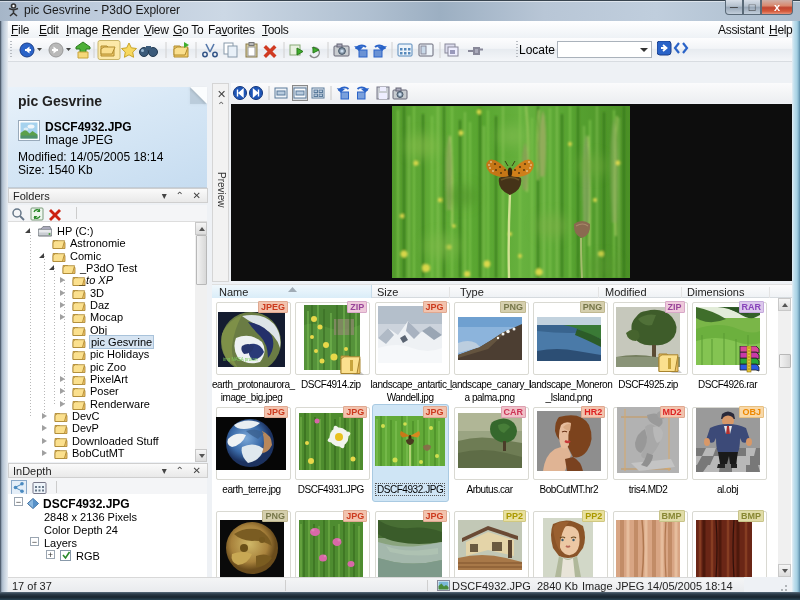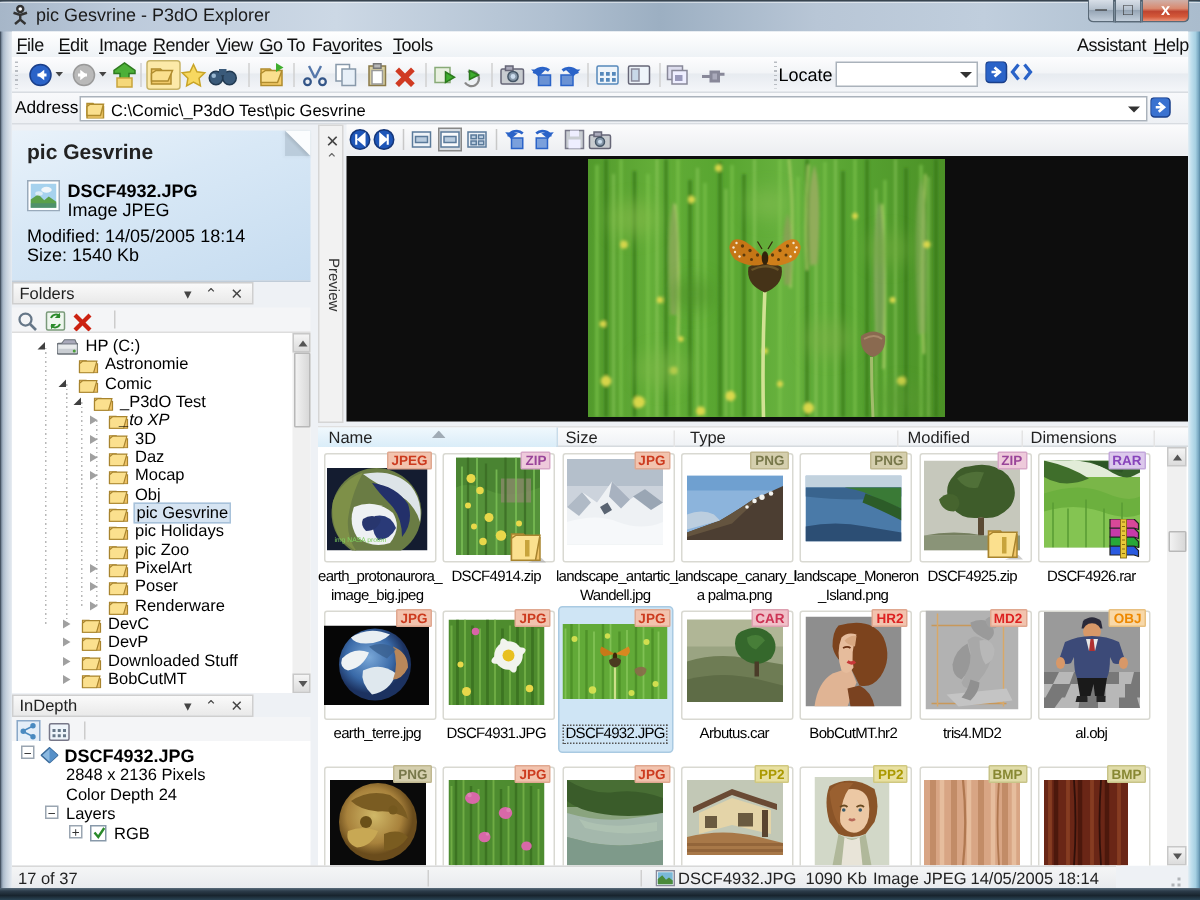--- a/index.html
+++ b/index.html
@@ -40,21 +40,21 @@
 #addrbar { position:absolute; left:0; top:41px; width:784px; height:21px;
   background:linear-gradient(180deg,#f8f9fb,#edf0f4); border-bottom:1px solid #d8dce1; font-size:12px; }
 #addrfield { position:absolute; left:45px; top:2px; width:712px; height:17px; background:#fff; border:1px solid #aab2bb; }
 #gobtn2 { position:absolute; left:759px; top:3px; }
 
 
 #infopanel { position:absolute; left:0; top:66px; width:199px; height:101px;
   background:linear-gradient(160deg,#e9f2fa 0%,#d8e8f6 40%,#c6dcf0 100%); border-bottom:1px solid #c0ccd8; }
 #curl { position:absolute; right:0; top:0; width:0; height:0; border-top:17px solid #fbfdfe; border-left:17px solid rgba(90,110,130,0.18); filter:drop-shadow(-1px 1px 1px rgba(0,0,0,0.15)); }
 #infotitle { position:absolute; left:10px; top:6px; font-size:14px; font-weight:bold; color:#222; }
-.panelhdr { position:absolute; width:161px; height:15px; background:linear-gradient(180deg,#fafafa,#e9e9e9); border:1px solid #cfcfcf; font-size:11px; color:#222; }
+.panelhdr { position:absolute; width:200px; height:15px; background:linear-gradient(180deg,#fafafa,#e9e9e9); border:1px solid #cfcfcf; font-size:11px; color:#222; }
 .panelhdr .t { position:absolute; left:4px; top:1px; }
 .panelhdr .btns { position:absolute; right:3px; top:1px; font-size:10px; color:#444; letter-spacing:3px; }
 #folderstoolbar { position:absolute; left:0; top:184px; width:199px; height:17px; background:#f4f5f7; border-bottom:1px solid #ddd; }
 #folderstree { position:absolute; left:0; top:201px; width:199px; height:240px; background:#fff; overflow:hidden; font-size:11px; }
 #ftree-scroll { position:absolute; left:187px; top:201px; width:12px; height:240px; background:#f0f0f0; }
 #indepthhdr2 { top:442px; }
 #indepthtoolbar { position:absolute; left:0; top:457px; width:199px; height:16px; background:#f4f5f7; }
 #indepthtree { position:absolute; left:0; top:473px; width:199px; height:83px; background:#fff; font-size:11px; }
 
 
@@ -227,35 +227,20 @@
     <span class="m" style="left:3px;"><u>F</u>ile</span>
     <span class="m" style="left:31px;"><u>E</u>dit</span>
     <span class="m" style="left:58px;"><u>I</u>mage</span>
     <span class="m" style="left:94px;"><u>R</u>ender</span>
     <span class="m" style="left:136px;"><u>V</u>iew</span>
     <span class="m" style="left:165px;"><u>G</u>o To</span>
     <span class="m" style="left:200px;">Fa<u>v</u>orites</span>
     <span class="m" style="left:254px;"><u>T</u>ools</span>
     <span class="m" style="left:710px;">Assistant</span>
     <span class="m" style="left:761px;"><u>H</u>elp</span>
-  </div>
-  <div id="addrbar">
-    <span style="position:absolute;left:2px;top:4px;font-size:11.5px;">Address</span>
-    <div id="addrfield">
-      <svg class="abs" style="left:3px;top:2px;" width="13" height="12" viewBox="0 0 13 12">
-        <path d="M1 2 h4 l1.5 2 H12 v8 H1 z" fill="#f0c96a" stroke="#b08c2e"></path>
-        <path d="M1 4 l2-1.5 h9 l-2 7.5 h-9 z" fill="#fadf8e" stroke="#b08c2e"></path>
-      </svg>
-      <span class="abs" style="left:20px;top:3px;font-size:11px;">C:\Comic\_P3dO Test\pic Gesvrine</span>
-      <span class="abs" style="right:4px;top:6px;width:0;height:0;border-left:4px solid transparent;border-right:4px solid transparent;border-top:4px solid #333;"></span>
-    </div>
-    <svg id="gobtn2" width="14" height="14" viewBox="0 0 14 14">
-      <rect x="0" y="0" width="13" height="13" rx="3" fill="#3a72d0" stroke="#1a3f8a"></rect>
-      <path d="M3.5 6.5 h4 M5.5 3.5 l3.5 3 -3.5 3" stroke="#fff" stroke-width="1.8" fill="none"></path>
-    </svg>
   </div>
   <svg width="0" height="0" style="position:absolute;">
     <defs>
       <g id="fldr">
         <path d="M1 2.5 h4.5 l1.5 2 H13 v6 H1 z" fill="#f0c468" stroke="#a8842e" stroke-width="0.8"></path>
         <path d="M1 4.5 l2.2-1.8 h9.4 l-2.2 7.8 H1 z" fill="#fbe08e" stroke="#a8842e" stroke-width="0.8"></path>
       </g>
       <g id="drive">
         <rect x="0" y="3" width="14" height="7" rx="1" fill="#c9cdd2" stroke="#6a7077"></rect>
         <rect x="1" y="4" width="12" height="2.5" fill="#e8eaec"></rect>
@@ -1071,21 +1056,21 @@
   <div id="statusbar">
     <span class="abs" style="left:4px;top:2px;">17 of 37</span>
     <div class="abs" style="left:277px;top:2px;width:1px;height:11px;background:#cfcfcf;"></div>
     <div class="abs" style="left:419px;top:2px;width:1px;height:11px;background:#cfcfcf;"></div>
     <svg class="abs" style="left:429px;top:2px;" width="13" height="11" viewBox="0 0 13 11">
       <rect x="0.5" y="0.5" width="12" height="10" fill="#fff" stroke="#889"></rect>
       <rect x="1.5" y="1.5" width="10" height="8" fill="#7ab8d8"></rect>
       <path d="M1.5 6 l3-2.5 2.5 3 2-1.5 2.5 2 v2.5 h-10 z" fill="#4a8a3a"></path>
     </svg>
     <span class="abs" style="left:444px;top:2px;">DSCF4932.JPG</span>
-    <span class="abs" style="left:529px;top:2px;">1090 Kb</span>
+    <span class="abs" style="left:529px;top:2px;">2840 Kb</span>
     <span class="abs" style="left:574px;top:2px;">Image JPEG</span>
     <span class="abs" style="left:639px;top:2px;">14/05/2005 18:14</span>
     <svg class="abs" style="left:770px;top:4px;" width="10" height="10" viewBox="0 0 10 10">
         <g fill="#b0b4b8">
           <rect x="7" y="7" width="2" height="2"></rect>
           <rect x="7" y="3" width="2" height="2"></rect>
           <rect x="3" y="7" width="2" height="2"></rect>
         </g>
       </svg>
   </div>

